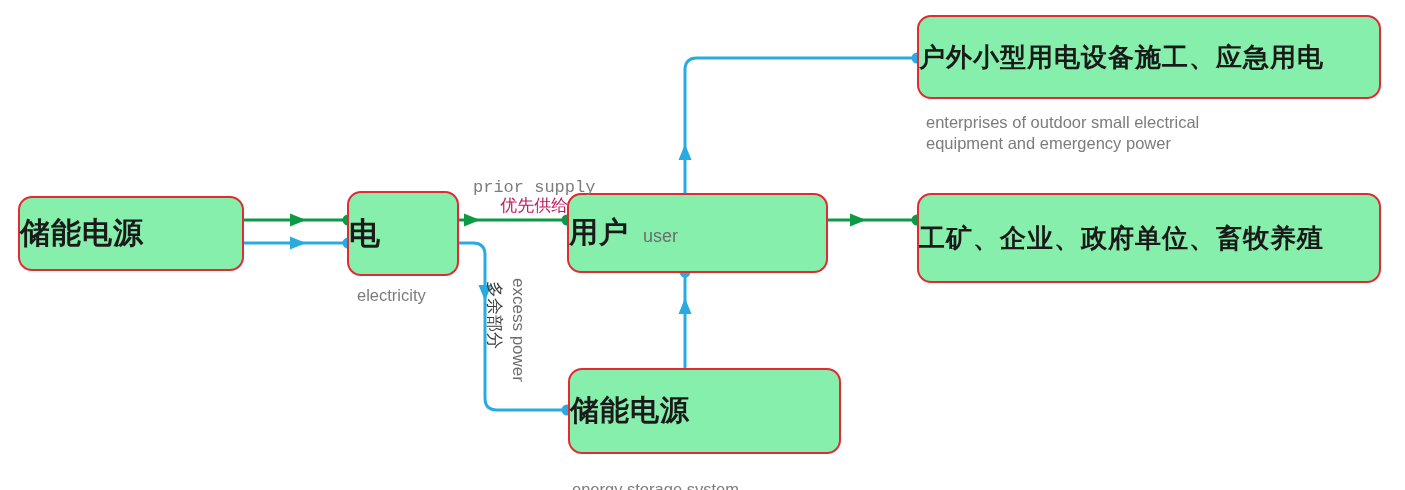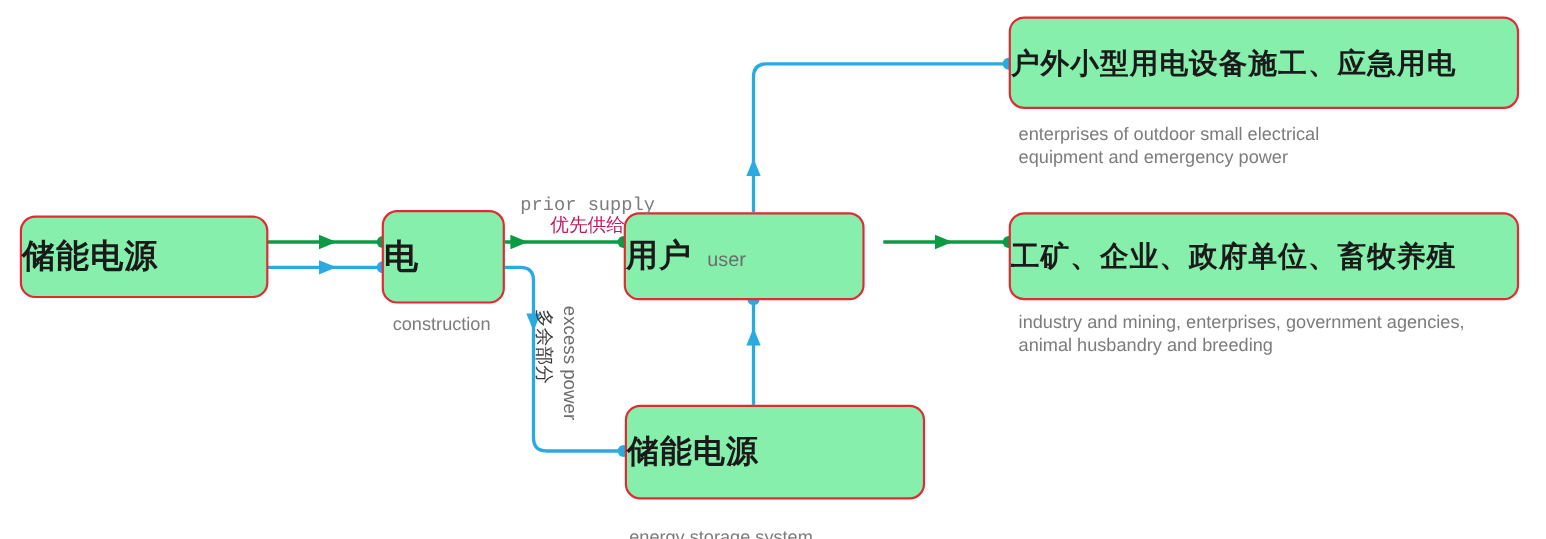--- a/index.html
+++ b/index.html
@@ -136,44 +136,42 @@
     </g>
   </svg>
 
   <div class="node-box" style="left:18px; top:196px; width:226px; height:75px;">
     <span class="node-cn" style="font-size:30px;">储能电源</span>
   </div>
 
   <div class="node-box" style="left:347px; top:191px; width:112px; height:85px;">
     <span class="node-cn" style="font-size:31px;">电</span>
   </div>
-  <div class="caption" style="left:357px; top:285px; width:180px;">construction</div>
+  <div class="caption" style="left:357px; top:285px; width:180px;">electricity</div>
 
-  <div class="node-box" style="left:567px; top:193px; width:219px; height:80px;">
+  <div class="node-box" style="left:567px; top:193px; width:261px; height:80px;">
     <span class="node-cn" style="font-size:29px;">
       <span>用户</span><span class="node-sub-inline" style="font-size:18px;">user</span>
     </span>
   </div>
 
   <div class="node-box" style="left:568px; top:368px; width:273px; height:86px;">
     <span class="node-cn" style="font-size:29px;">储能电源</span>
   </div>
   <div class="caption" style="left:572px; top:463px; width:300px;margin-top:16px;">energy storage system</div>
 
   <div class="node-box" style="left:917px; top:15px; width:464px; height:84px;">
     <span class="node-cn" style="font-size:26px;">户外小型用电设备施工、应急用电</span>
   </div>
   <div class="caption" style="left:926px; top:112px; width:470px;">enterprises of outdoor small electrical
 equipment and emergency power</div>
 
-  <div class="node-box" style="left:917px; top:193px; width:464px; height:80px;">
+  <div class="node-box" style="left:917px; top:193px; width:464px; height:90px;">
     <span class="node-cn" style="font-size:26px;">工矿、企业、政府单位、畜牧养殖</span>
   </div>
-  <div class="caption" style="left:926px; top:283px; width:480px;">industry and mining, enterprises, government agencies,
-animal husbandry and breeding</div>
 
   <div class="edge-label" style="left:473px; top:178px; text-align:center;">
     <div class="en">prior supply</div>
     <div class="cn">优先供给</div>
   </div>
 
   <div class="vert-label" style="left:506px; top:281px;">多余部分</div>
 
   <div class="vert-label grey" style="left:528px; top:278px;">excess power</div>
 

